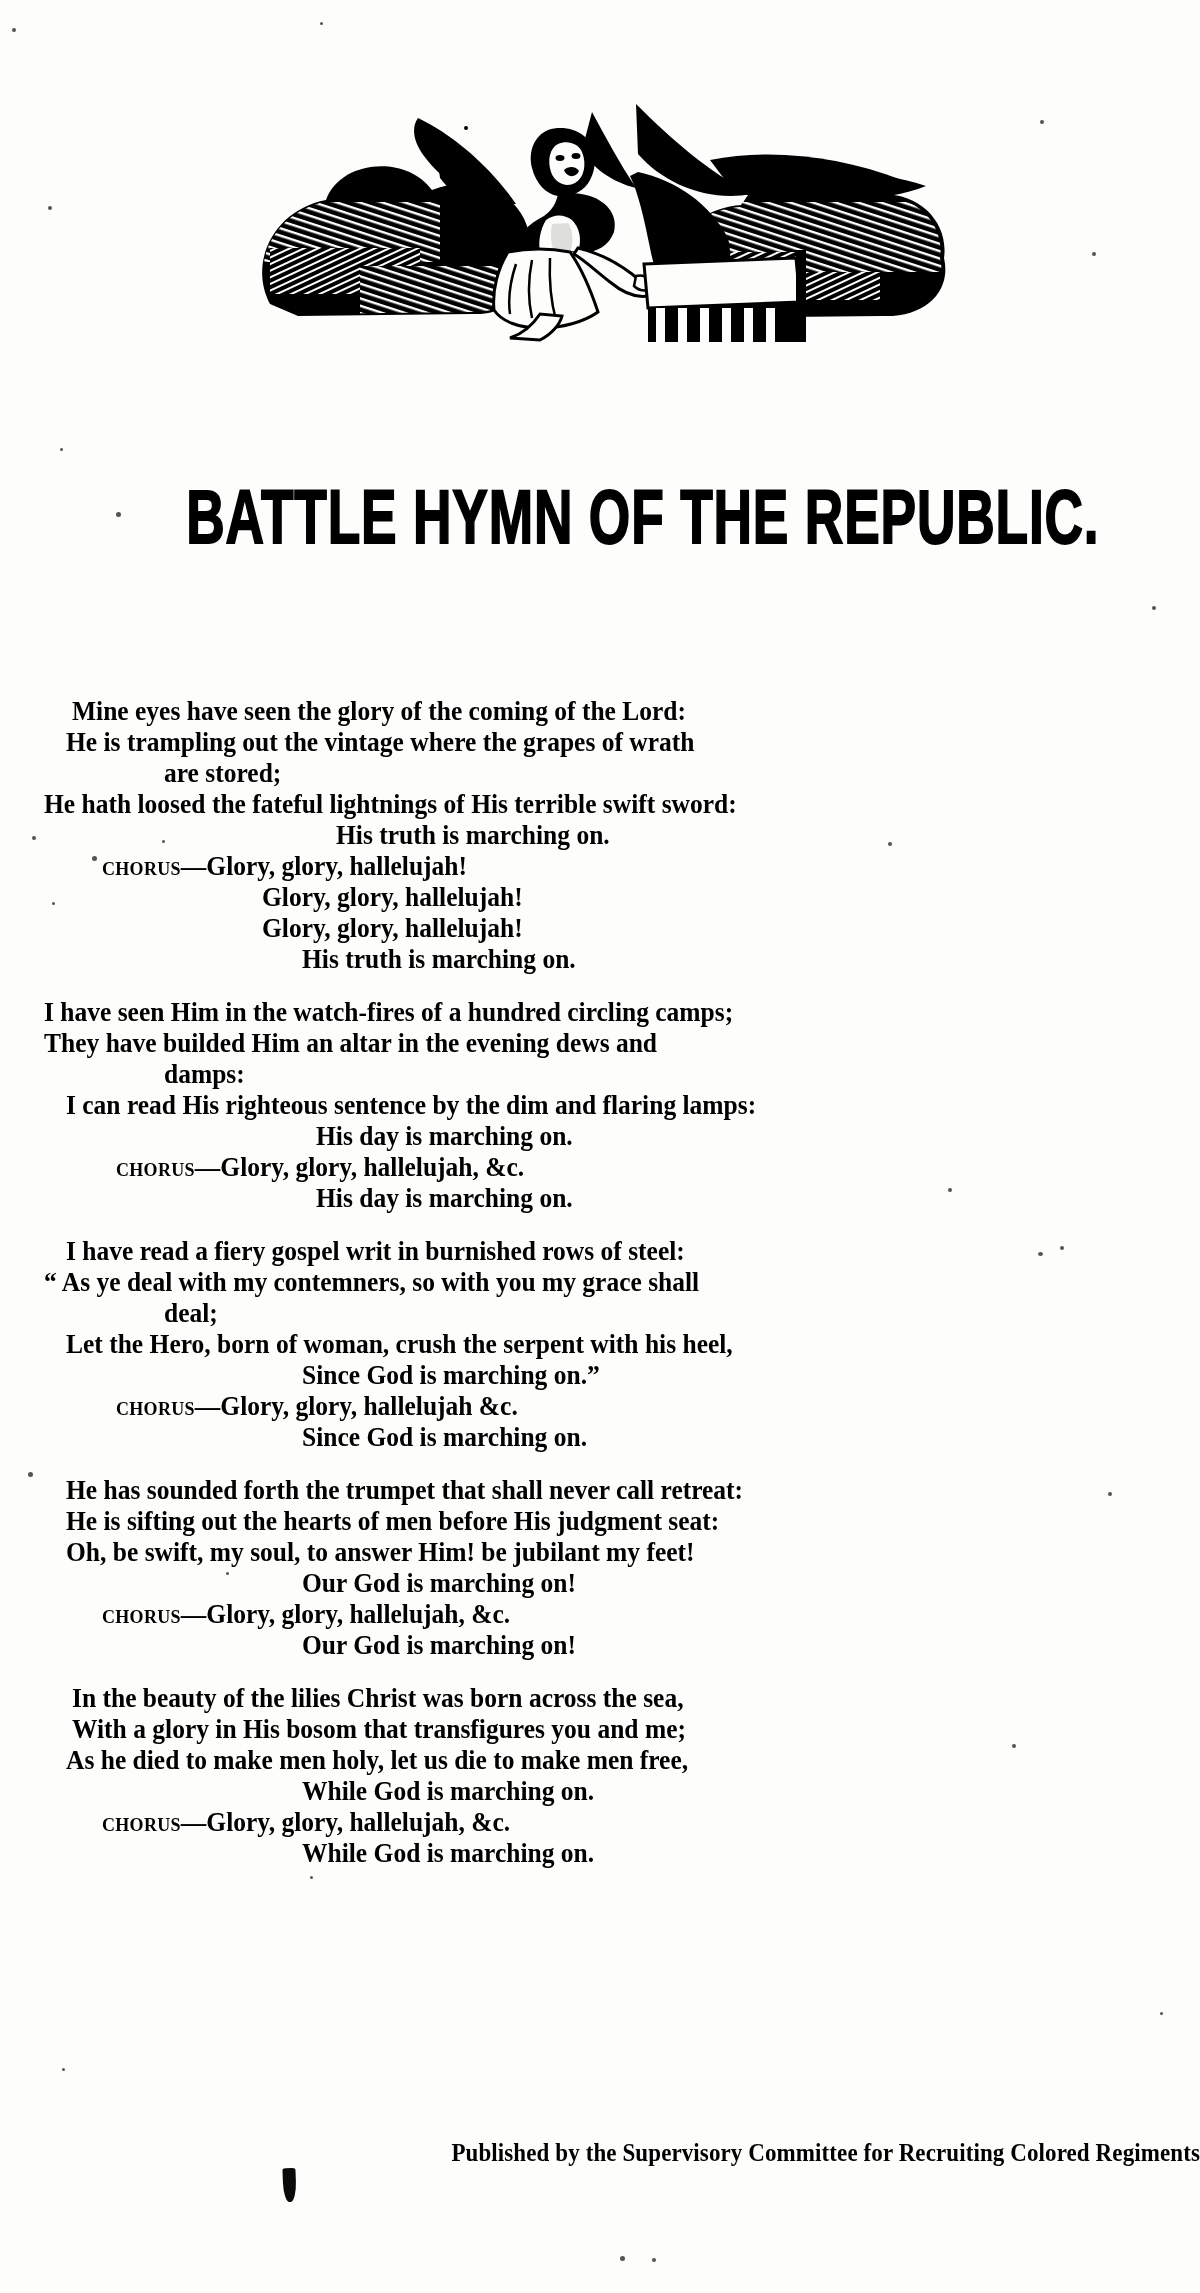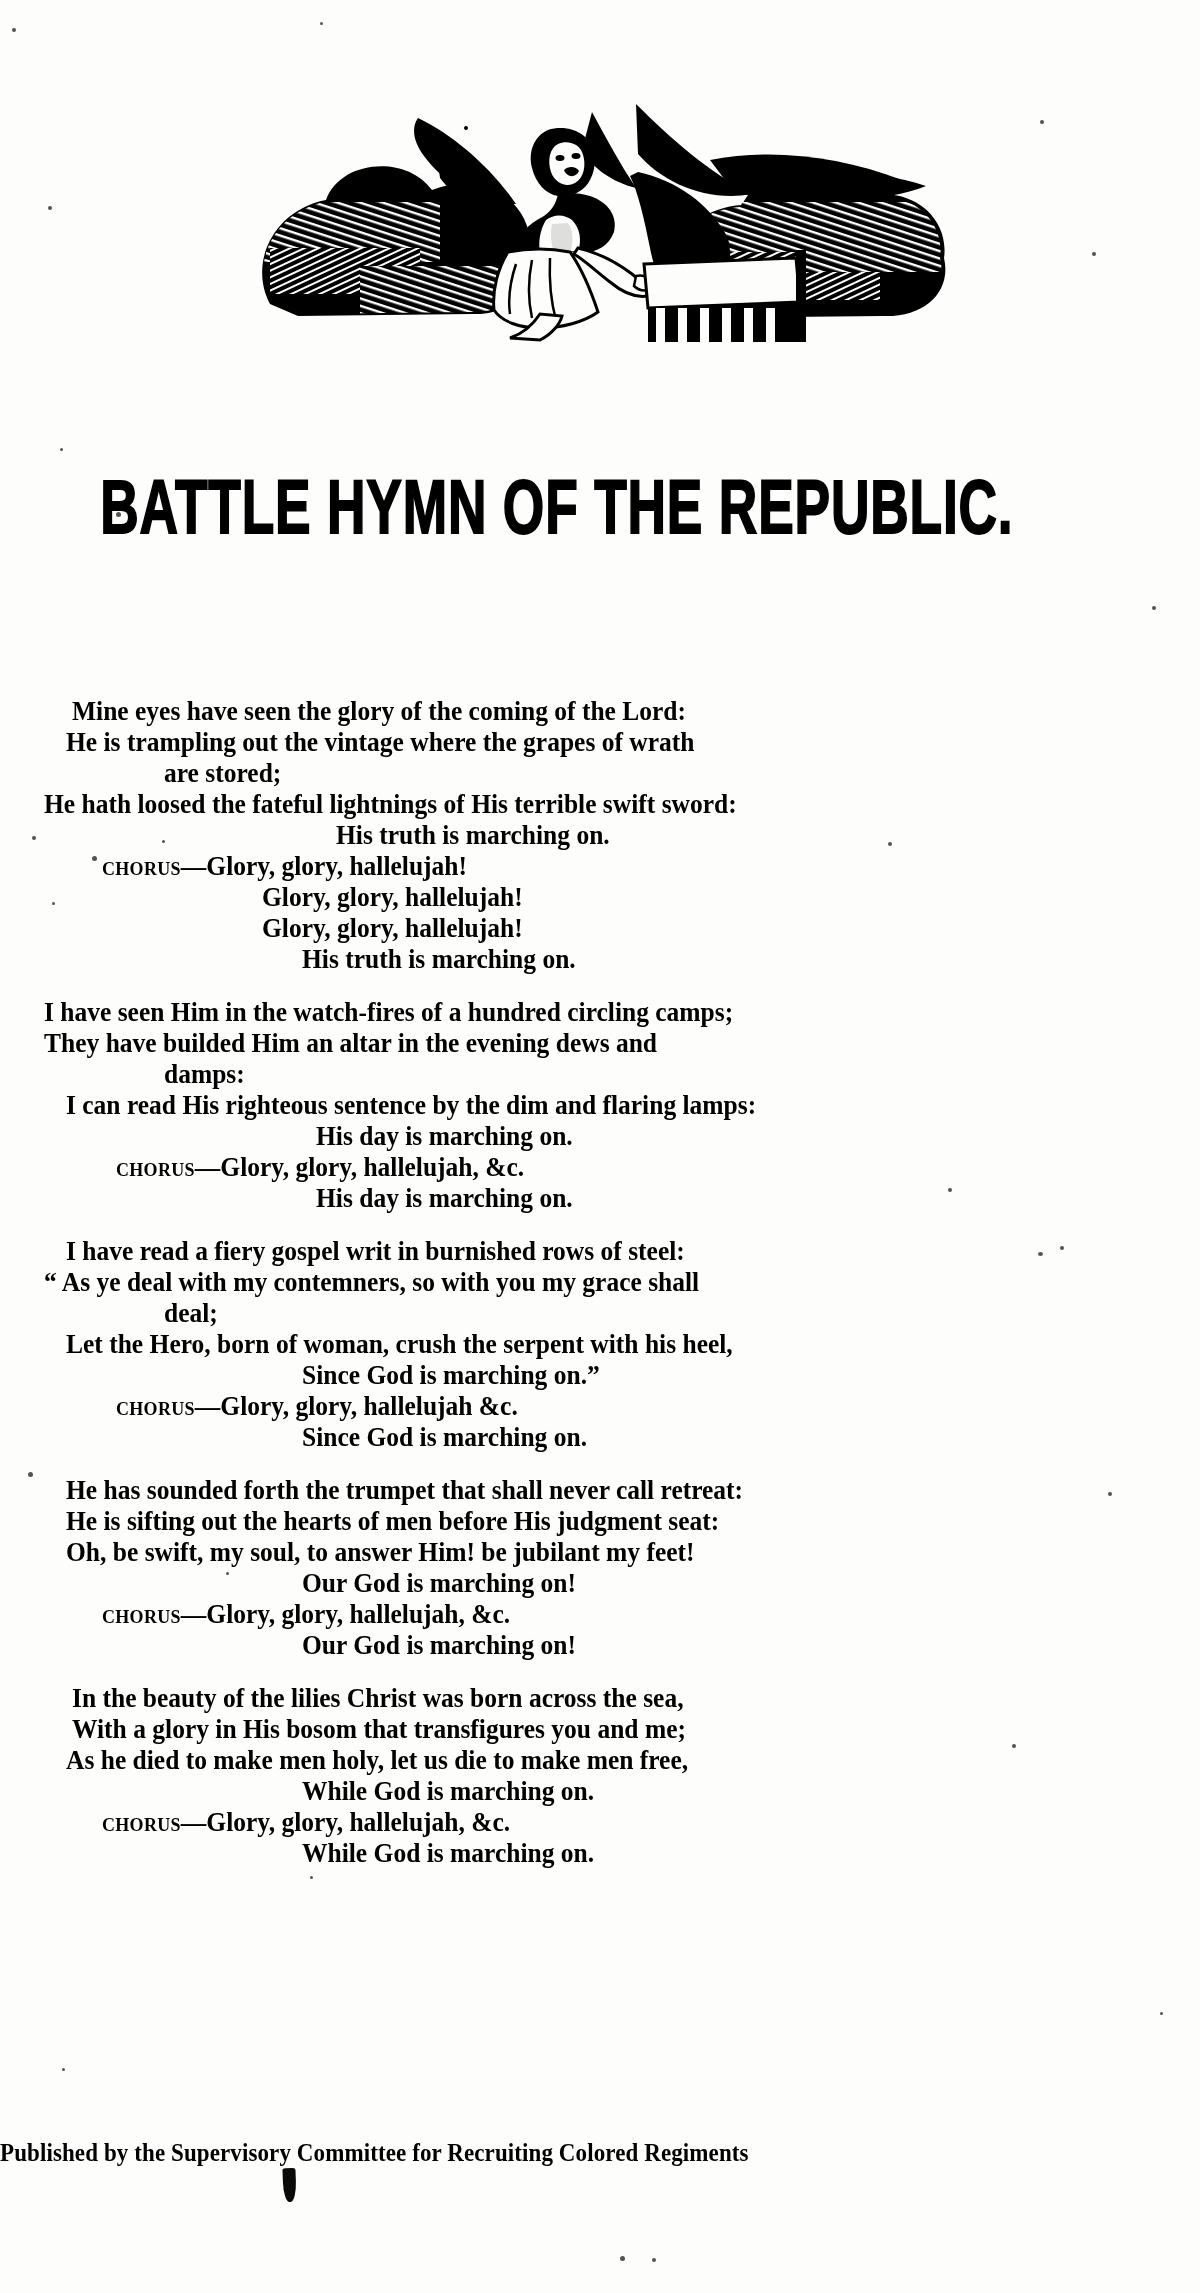--- a/index.html
+++ b/index.html
@@ -36,24 +36,24 @@
     transform: translateX(-50%);
     top: 52px;
     width: 720px;
     height: 290px;
   }
   .illustration svg { display: block; width: 100%; height: 100%; }
 
   
   .title-block {
     position: absolute;
-    top: 468px;
+    top: 478px;
     left: 0;
     width: 100%;
-    text-align: left;
+    text-align: right;
   }
   .main-title {
     font-family: "Liberation Sans Narrow", "Liberation Sans", sans-serif;
     font-weight: 700;
     font-size: 65px;
     line-height: 1;
     letter-spacing: 1px;
     transform: scaleX(0.82) scaleY(1.18);
     transform-origin: center top;
     display: inline-block;
@@ -114,21 +114,21 @@
     text-transform: lowercase;
     letter-spacing: .3px;
   }
 
   
   .imprint {
     position: absolute;
     top: 2141px;
     left: 0;
     width: 100%;
-    text-align: left;
+    text-align: right;
   }
   .imprint-line {
     font-family: "Liberation Serif", serif;
     font-weight: 700;
     font-size: 23px;
     letter-spacing: .1px;
     display: inline-block;
     transform: scaleY(1.05);
     white-space: nowrap;
   }

